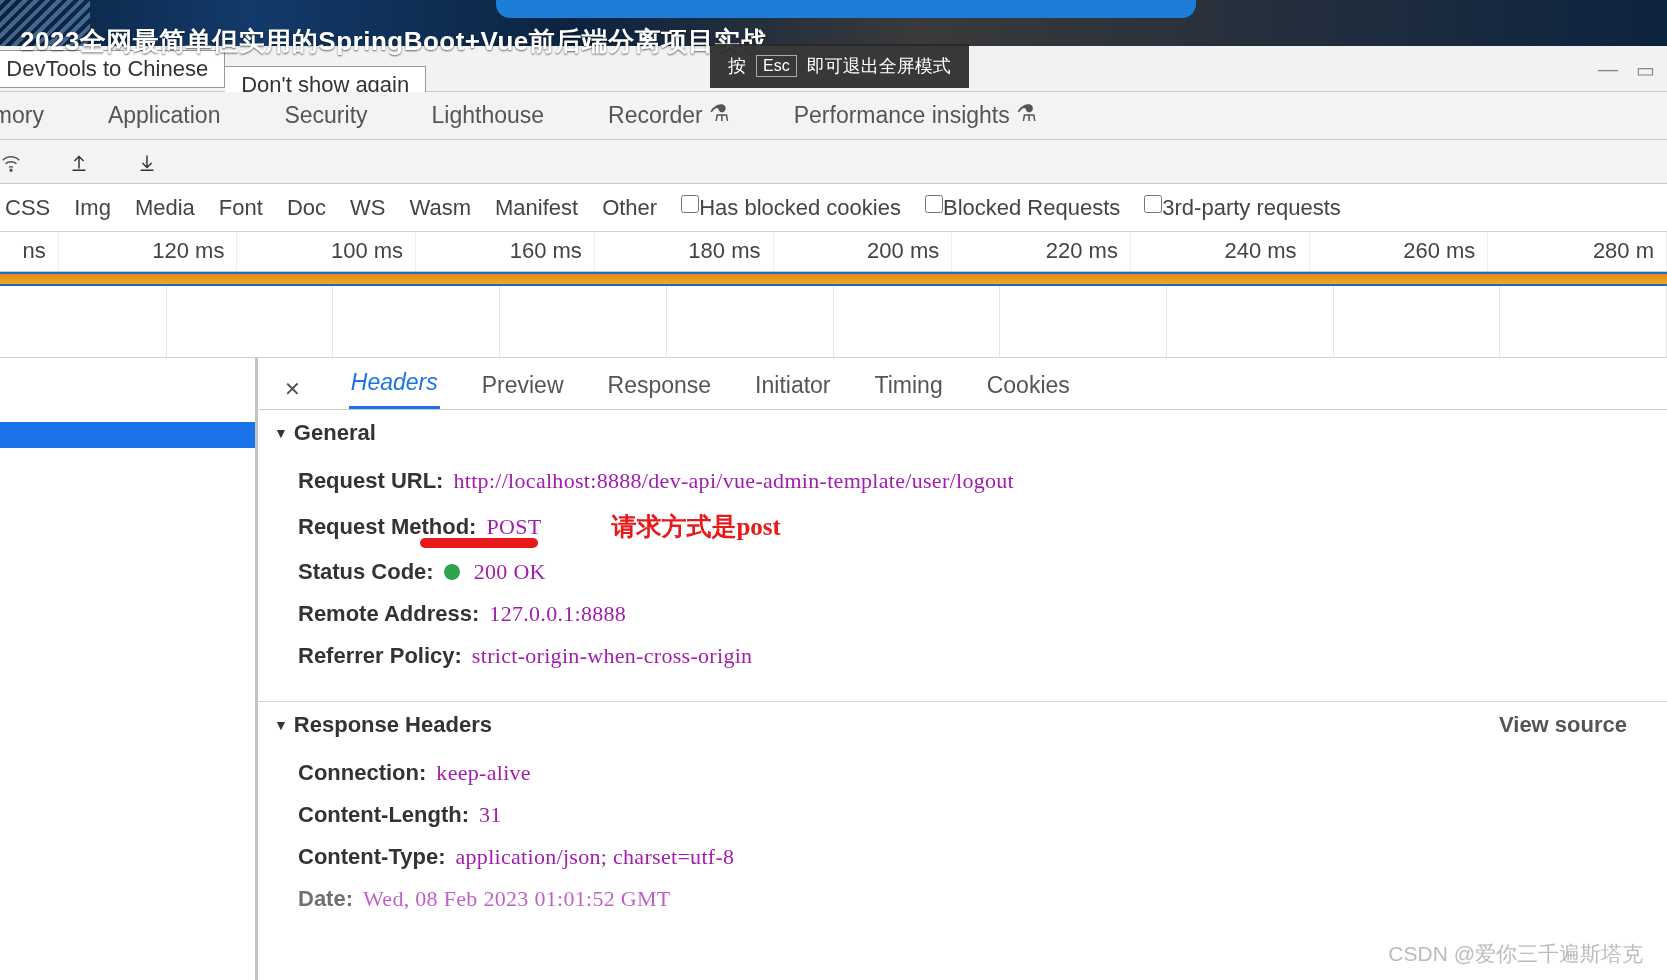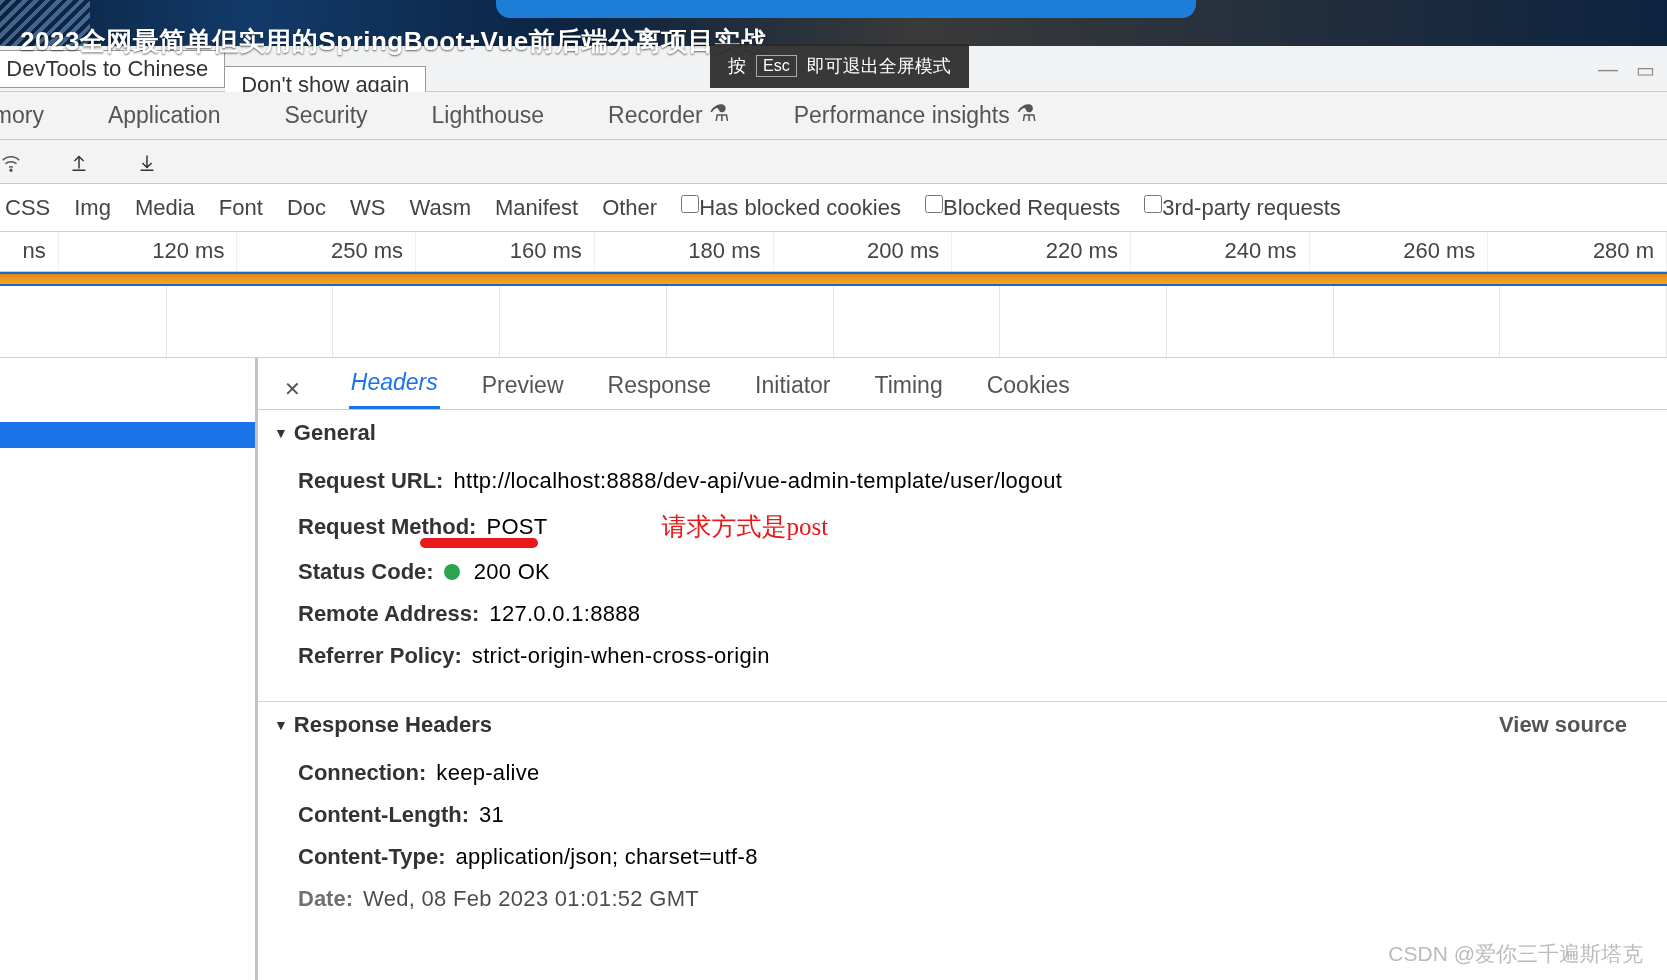--- a/index.html
+++ b/index.html
@@ -45,25 +45,25 @@
   .detail-tabs .tab { padding:10px 2px; cursor:pointer; }
   .detail-tabs .tab.active { color:#1a73e8; border-bottom:3px solid #1a73e8;font-style:italic; }
 
   .section-header { padding:10px 16px; font-size:22px; font-weight:700; color:#333; display:flex; align-items:center; gap:6px; cursor:pointer; }
   .section-header .tri { font-size:14px; }
   .section-header.row-between { border-top:1px solid #d5d5d5; justify-content:space-between; margin-top:20px; }
 
   .kv-block { padding:4px 12px 4px 40px; }
   .kv-row { padding:8px 0; font-size:22px; display:flex; align-items:center; flex-wrap:wrap; gap:10px; }
   .kv-row .k { font-weight:700; color:#333; }
-  .kv-row .v { font-family:Liberation Sans, sans-serif; color:#000000; letter-spacing:.3px; }
+  .kv-row .v { font-family:Liberation Serif, serif; color:#a21caf; letter-spacing:.3px; }
   .status-dot { display:inline-block; width:16px; height:16px; border-radius:50%; background:#2da44e; margin-right:4px; vertical-align:middle; }
   .red-underline { position:relative; }
   .red-underline::after { content:""; position:absolute; left:122px; right:-62px; bottom:-8px; height:10px; background:#e7191a; border-radius:6px; }
-  .annotation-red { color:#e7191a; font-size:25px; margin-left:104px; font-family:"Microsoft YaHei"; }
+  .annotation-red { color:#e7191a; font-size:25px; margin-left:60px; font-family:"Microsoft YaHei";font-weight:bold; }
 
   .watermark { position:absolute; right:24px; bottom:12px; color:#bbb; font-size:21px; }
   .win-ctrls { position:absolute; right:12px; top:58px; color:#888; display:flex; gap:18px; font-size:20px; }
 
   .view-source { font-size:22px; font-weight:700; color:#555; cursor:pointer; padding-right:24px; }
 </style>
 </head>
 <body>
 
 <div class="bg-top">
@@ -130,21 +130,21 @@
     </label>
   <label>
       <input type="checkbox" style="">
       <span>3rd-party requests</span>
     </label>
 </div>
 
 <div class="timeline-header">
   <div>ns</div>
   <div>120 ms</div>
-  <div>250 ms</div>
+  <div>100 ms</div>
   <div>160 ms</div>
   <div>180 ms</div>
   <div>200 ms</div>
   <div>220 ms</div>
   <div>240 ms</div>
   <div>260 ms</div>
   <div>280 m</div>
 </div>
 <div class="timeline-band"></div>
 <div class="timeline-rows">

